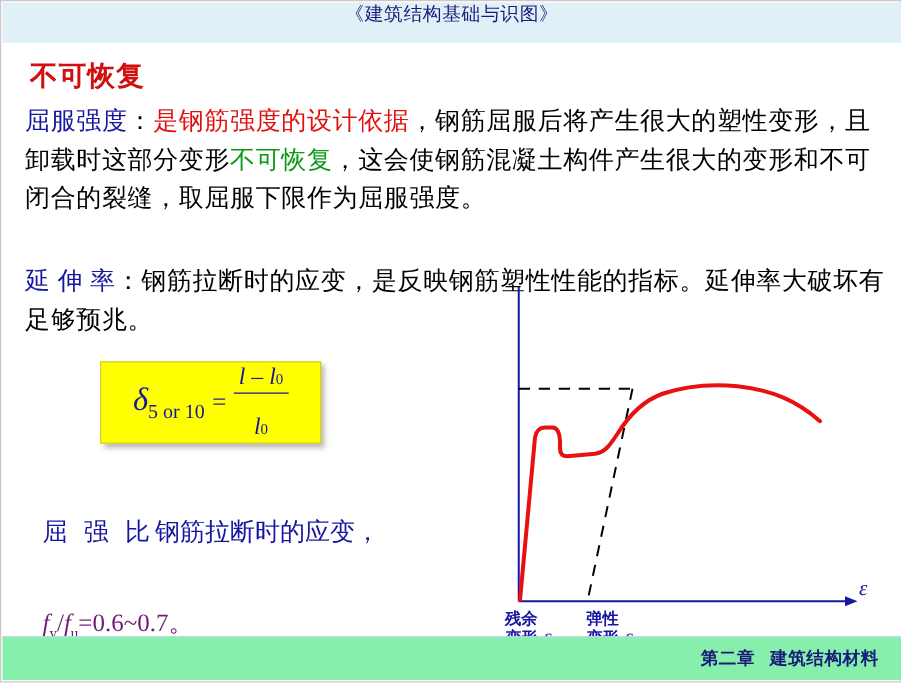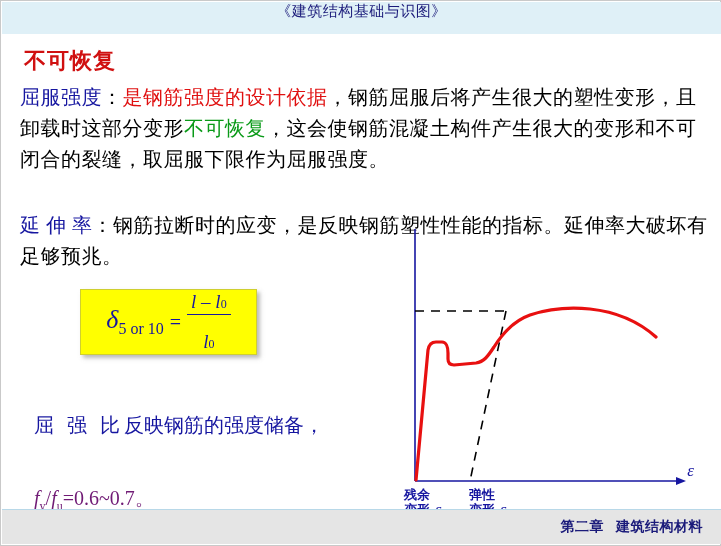--- a/index.html
+++ b/index.html
@@ -187,21 +187,21 @@
   .ann-sym-r { left: 55px; top: 272px; }
   .ann-sym-e { left: 120px; top: 272px; }
 
   
   .footer {
     position: absolute;
     left: 1px;
     bottom: 1px;
     width: 719px;
     height: 34px;
-    background: #e5e5e5;
+    background: #86efac;
     border-top: 1px solid #b8d8e8;
     margin-top: 48px;
   }
   .footer-text {
     position: absolute;
     right: 18px;
     top: 8px;
     font-size: 14px;
     font-weight: bold;
     color: #1a1a7a;
@@ -235,21 +235,21 @@
         <span class="eq">=</span>
         <span class="frac">
           <span class="num"><span>l – l</span><span class="sb">0</span></span>
           <span class="bar"></span>
           <span class="den"><span>l</span><span class="sb">0</span></span>
         </span>
       </div>
     </div>
 
     <div class="ratio-line">
-      <span class="k">屈 强 比</span><span>反映钢筋的强度储备，</span>
+      <span class="k">屈 强 比</span><span>钢筋拉断时的应变，</span>
     </div>
 
     <div class="fy-line">
       <span class="it">f</span><span class="sub">y</span><span>/</span><span class="it">f</span><span class="sub">u</span><span>=0.6~0.7。</span>
     </div>
 
     <div class="chart">
       <svg width="320" height="275" viewBox="0 0 320 275">
 
         <line x1="35" y1="0" x2="35" y2="252" stroke="#1616a0" stroke-width="1.6"></line>

